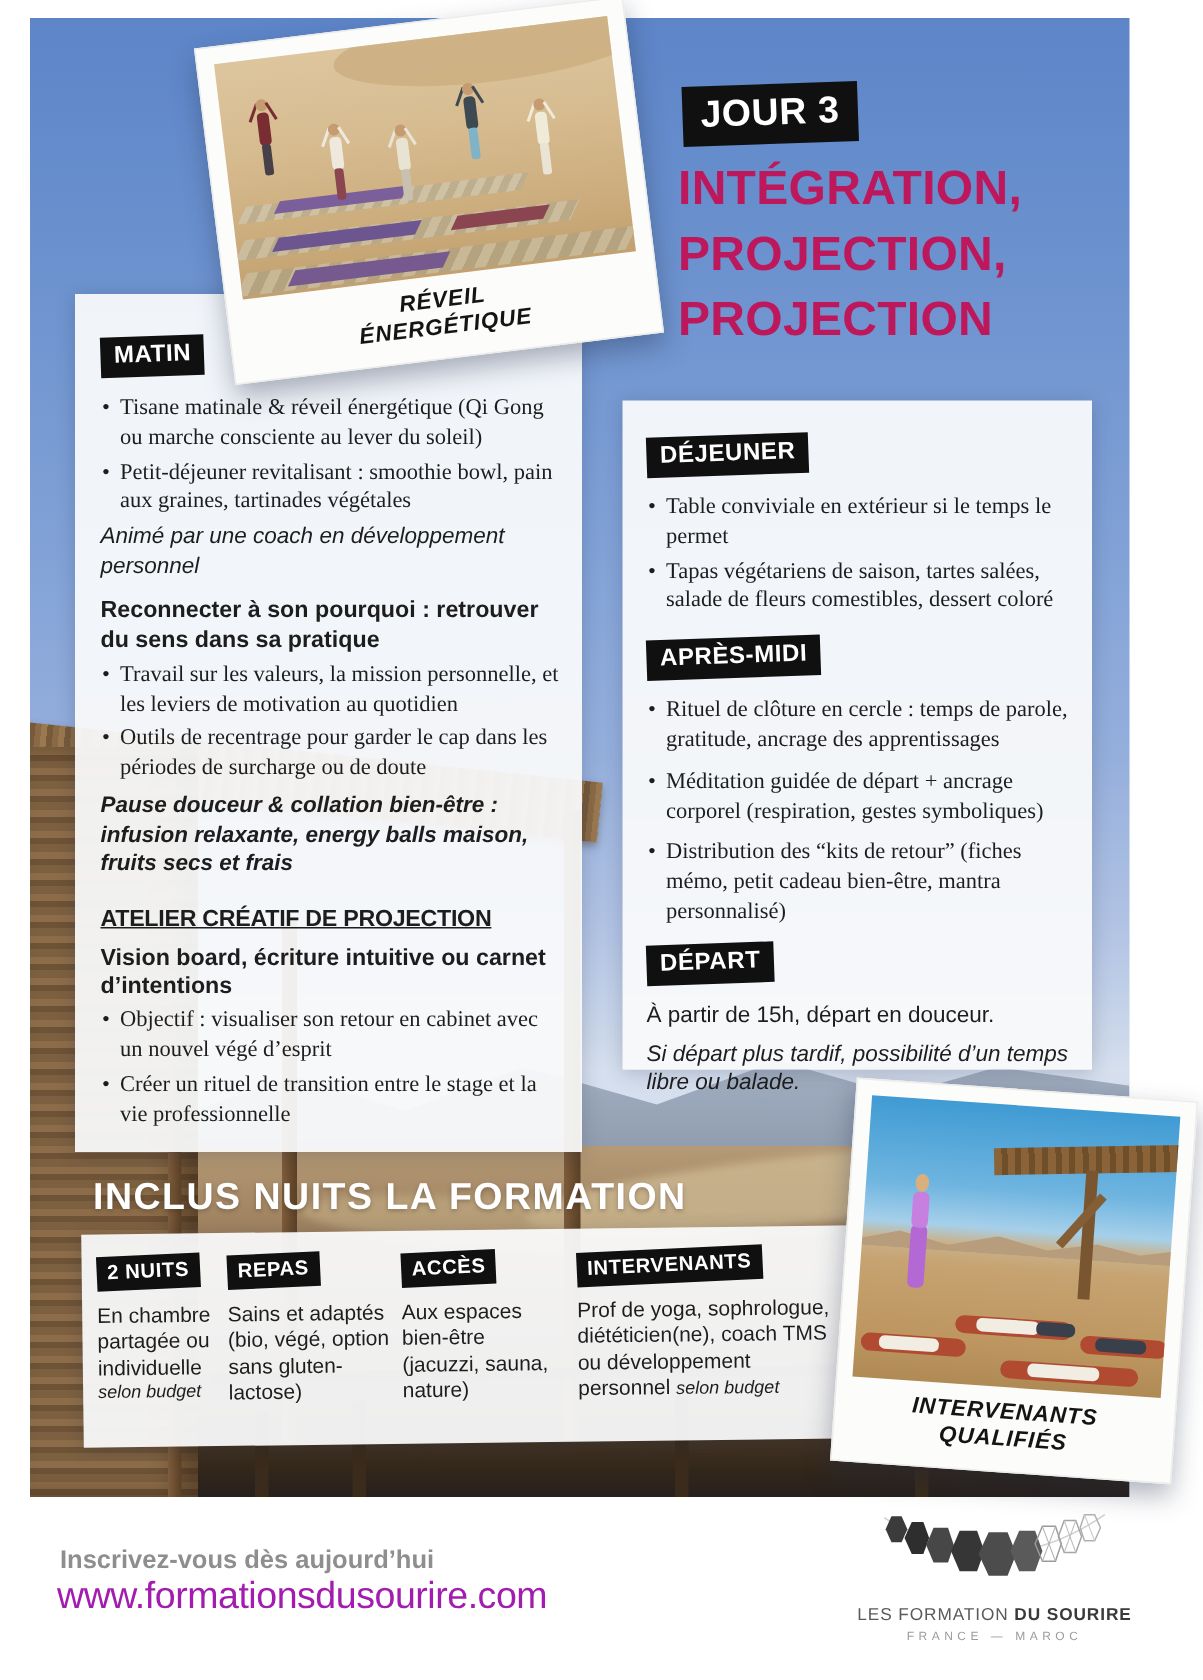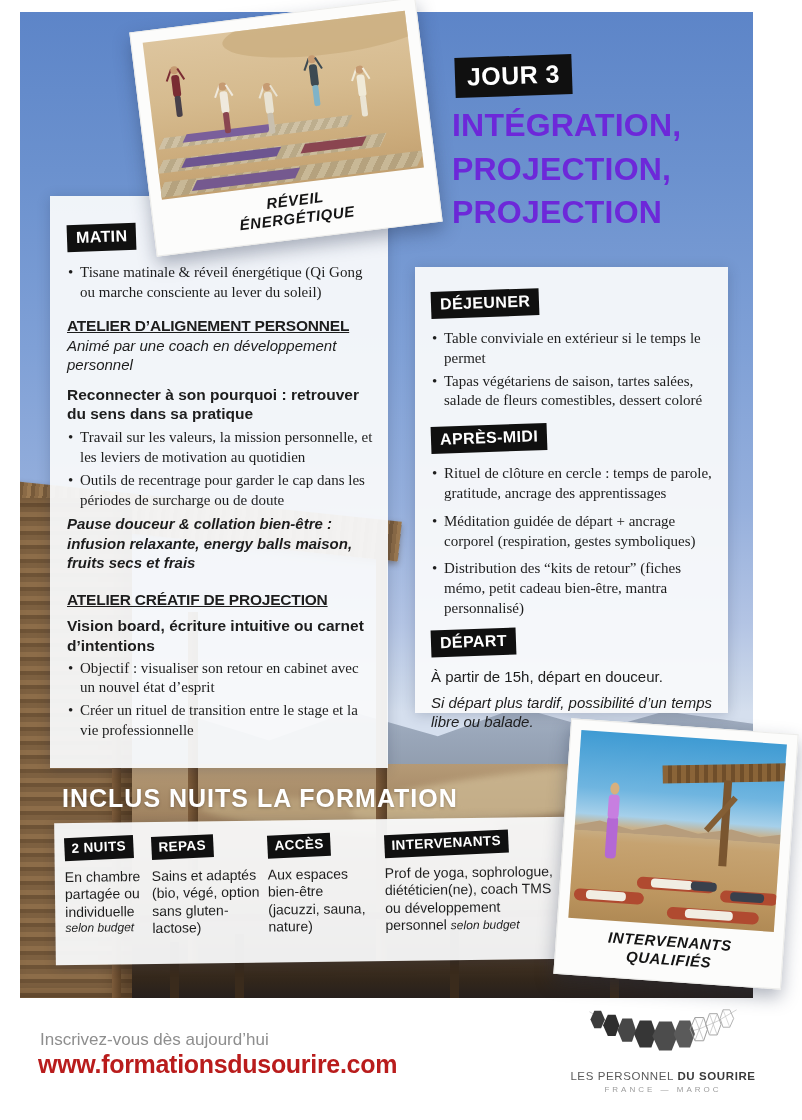--- a/index.html
+++ b/index.html
@@ -58,21 +58,21 @@
   .lbody{position:absolute;height:9px;border-radius:4px;background:#f1ede3;}
   .lpants{position:absolute;height:9px;border-radius:4px;background:#39404c;}
   .pol-label{margin-top:8px;text-align:center;font-weight:bold;font-size:15px;line-height:1.18;
      letter-spacing:.6px;color:#141414;font-style:italic;}
   .pol-label .l2{display:block;}
 
   
   .badge{display:inline-block;background:#101010;color:#fff;font-weight:bold;line-height:1;
      padding:5px 9px 6px;transform:rotate(-2deg);letter-spacing:.4px;white-space:nowrap;}
   .badge-day{position:absolute;left:455px;top:56px;font-size:25px;padding:7px 12px 8px;}
-  .main-title{position:absolute;left:452px;top:104px;width:300px;color:#6d28d9;font-weight:bold;
+  .main-title{position:absolute;left:452px;top:104px;width:300px;color:#be185d;font-weight:bold;
      font-size:32px;line-height:1.36;letter-spacing:.2px;}
 
   
   .card{position:absolute;background:rgba(249,250,251,.94);box-shadow:0 2px 12px rgba(30,40,70,.22);box-sizing:border-box;}
   .card-left{left:50px;top:196px;width:338px;height:572px;padding:28px 14px 0 17px;}
   .card-right{left:415px;top:267px;width:313px;height:446px;padding:23px 12px 0 16px;}
   .badge-sec{font-size:16px;}
   .blist{list-style:none;margin:12px 0 0;padding:0;font-size:15px;line-height:1.32;}
   .blist li{position:relative;padding-left:13px;margin:0 0 3px;font-family:Liberation Serif, serif;}
   .blist li::before{content:"\2022";position:absolute;left:1px;top:0;}
@@ -93,22 +93,22 @@
   .inc-col .badge{font-size:13.5px;padding:4px 7px 5px;}
   .inc-text{font-size:14px;line-height:1.26;margin-top:9px;}
   .inc-note{font-style:italic;font-size:12px;}
   .inc-note-block{display:block;}
   .col1{left:10px;width:84px;}
   .col2{left:97px;width:112px;}
   .col3{left:213px;width:108px;}
   .col4{left:330px;width:178px;}
 
   
-  .footer-cta{position:absolute;left:40px;top:1030px;color:#8e8e8e;font-weight:normal;font-size:17px;}
-  .footer-url{position:absolute;left:38px;top:1050px;color:#b91c1c;font-weight:bold;font-size:25px;letter-spacing:-.3px;}
+  .footer-cta{position:absolute;left:40px;top:1030px;color:#8e8e8e;font-weight:bold;font-size:17px;}
+  .footer-url{position:absolute;left:38px;top:1050px;color:#a21caf;font-weight:normal;font-size:25px;letter-spacing:-.3px;}
   .logo{position:absolute;left:563px;top:1004px;width:200px;text-align:center;}
   .logo-name{font-size:11.5px;color:#5a5a5a;letter-spacing:.6px;margin-top:2px;}
   .logo-name b{color:#3a3a3a;}
   .logo-sub{font-size:8px;color:#9c9c9c;letter-spacing:3px;margin-top:3px;}
 </style>
 </head>
 <body>
 
 <div class="page">
 
@@ -133,35 +133,35 @@
   <div class="main-title">
     <div>INTÉGRATION,</div>
     <div>PROJECTION,</div>
     <div>PROJECTION</div>
   </div>
 
   <div class="card card-left">
     <span class="badge badge-sec">MATIN</span>
     <ul class="blist">
       <li>Tisane matinale &amp; réveil énergétique (Qi Gong ou marche consciente au lever du soleil)</li>
-    </ul>
-
-    <div class="uheading">ATELIER D’ALIGNEMENT PERSONNEL</div>
+      <li>Petit-déjeuner revitalisant : smoothie bowl, pain aux graines, tartinades végétales</li>
+    </ul>
+
     <p class="ital">Animé par une coach en développement personnel</p>
     <p class="focus">Reconnecter à son pourquoi : retrouver du sens dans sa pratique</p>
     <ul class="blist" style="margin-top:4px;">
       <li>Travail sur les valeurs, la mission personnelle, et les leviers de motivation au quotidien</li>
       <li>Outils de recentrage pour garder le cap dans les périodes de surcharge ou de doute</li>
     </ul>
     <p class="ital pause">Pause douceur &amp; collation bien-être : infusion relaxante, energy balls maison, fruits secs et frais</p>
 
     <div class="uheading" style="margin-top:18px;">ATELIER CRÉATIF DE PROJECTION</div>
     <p class="focus" style="margin-top:7px;">Vision board, écriture intuitive ou carnet d’intentions</p>
     <ul class="blist" style="margin-top:3px;">
-      <li>Objectif : visualiser son retour en cabinet avec un nouvel état d’esprit</li>
+      <li>Objectif : visualiser son retour en cabinet avec un nouvel végé d’esprit</li>
       <li>Créer un rituel de transition entre le stage et la vie professionnelle</li>
     </ul>
   </div>
 
   <div class="card card-right">
     <span class="badge badge-sec">DÉJEUNER</span>
     <ul class="blist">
       <li>Table conviviale en extérieur si le temps le permet</li>
       <li>Tapas végétariens de saison, tartes salées, salade de fleurs comestibles, dessert coloré</li>
     </ul>
@@ -290,19 +290,19 @@
       <polygon points="108,26 113,14 122,14 126,26 122,38 113,38" fill="none" stroke="#9a9a9a" stroke-width="1"></polygon>
       <line x1="113" y1="14" x2="122" y2="38" stroke="#b0b0b0" stroke-width=".7"></line>
       <line x1="122" y1="14" x2="113" y2="38" stroke="#b0b0b0" stroke-width=".7"></line>
       <polygon points="124,21 128,10 136,10 140,21 136,32 128,32" fill="none" stroke="#a5a5a5" stroke-width="1"></polygon>
       <line x1="128" y1="10" x2="136" y2="32" stroke="#bcbcbc" stroke-width=".7"></line>
       <line x1="136" y1="10" x2="128" y2="32" stroke="#bcbcbc" stroke-width=".7"></line>
       <polygon points="139,15 142,6 149,6 153,15 149,24 142,24" fill="none" stroke="#b0b0b0" stroke-width="1"></polygon>
       <line x1="142" y1="6" x2="149" y2="24" stroke="#c6c6c6" stroke-width=".7"></line>
     </svg>
     <div class="logo-name">
-      <span>LES PERSONNEL</span>
+      <span>LES FORMATION</span>
       <b>DU SOURIRE</b>
     </div>
     <div class="logo-sub">FRANCE — MAROC</div>
   </div>
 
 </div>
 
 </body></html>

